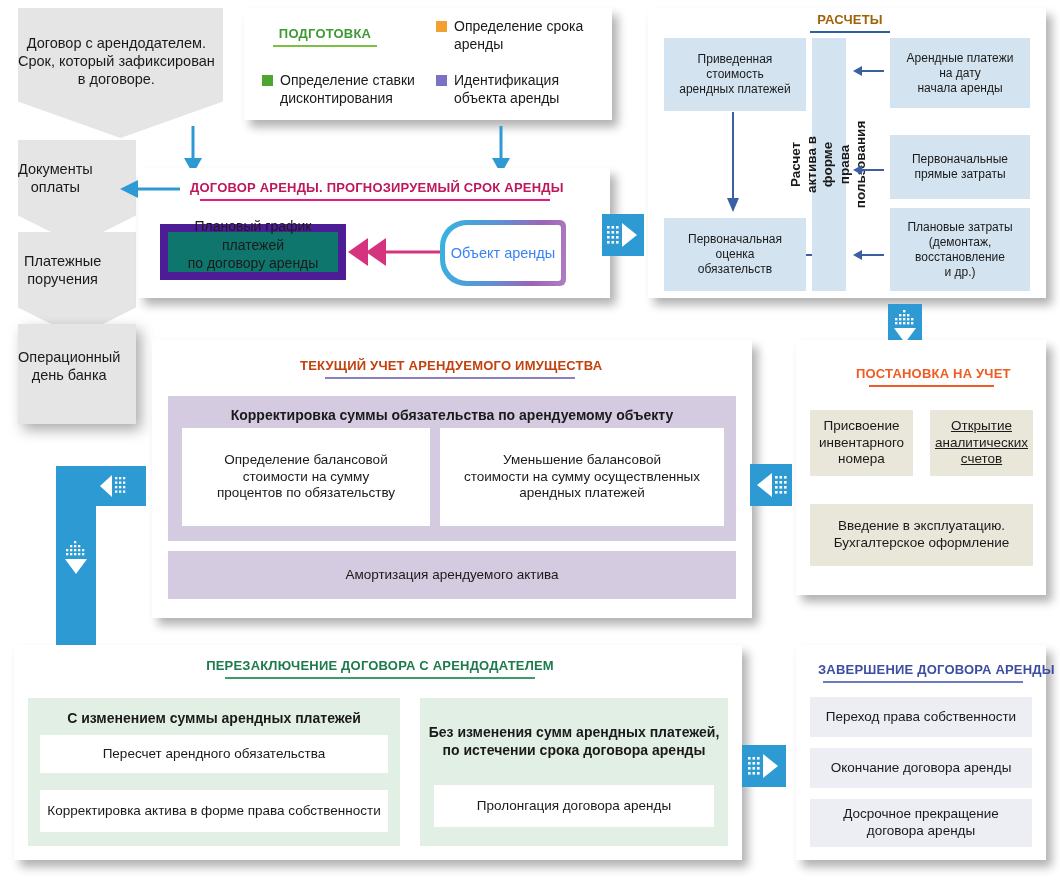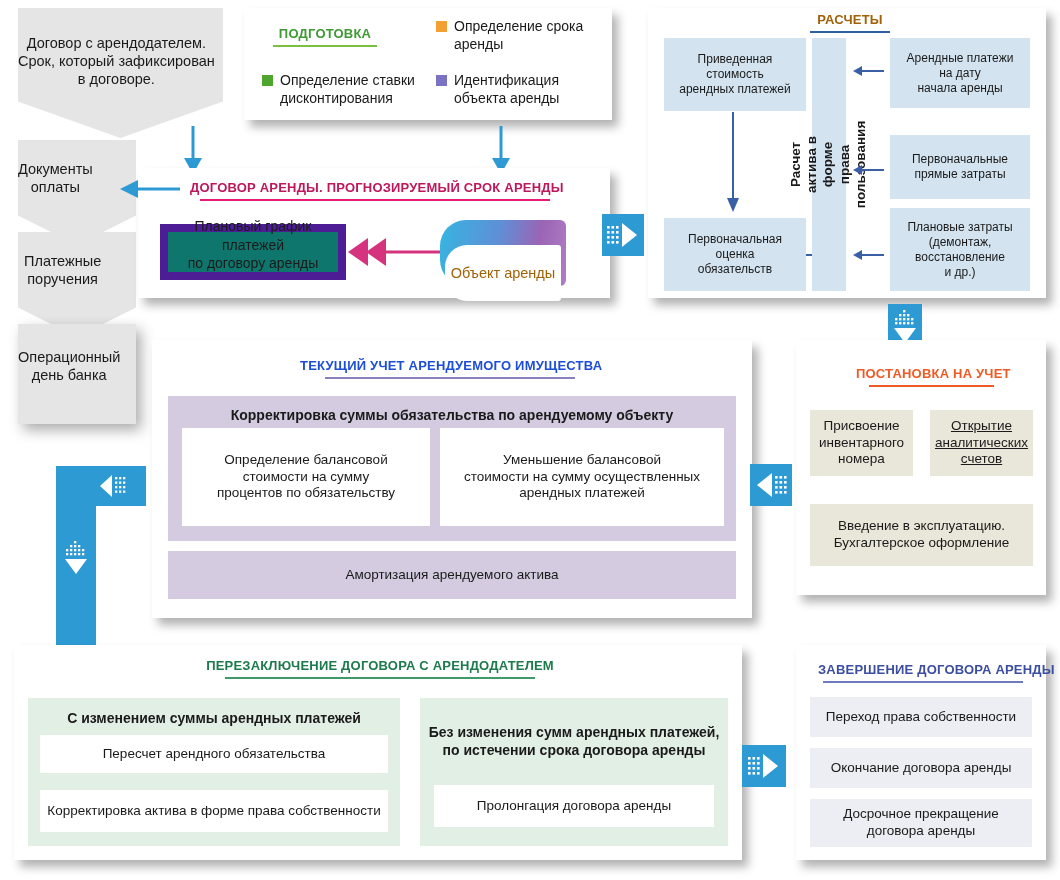--- a/index.html
+++ b/index.html
@@ -118,21 +118,21 @@
     border-radius:26px 6px 6px 26px;
     padding:5px;
     box-sizing:border-box;
     background:linear-gradient(100deg,#35b5e0 0%,#5f8fd6 45%,#9b64b5 75%,#b07ec4 100%);
   }
   .gradbox > div{
     width:100%;height:100%;
     background:#fff;
     border-radius:22px 3px 3px 22px;
     display:flex;align-items:center;justify-content:center;
-    font-size:14.5px;color:#a16207;font-weight:normal;margin-top:20px;
+    font-size:14.5px;color:#3b82f6;font-weight:normal;
   }
 </style>
 </head>
 <body>
 
 <div class="stage">
 
   <div class="chev" style="left:18px;top:8px;width:205px;height:130px;">
     <span style="white-space:pre-line;">Договор с арендодателем.
 Срок, который зафиксирован
@@ -336,21 +336,21 @@
           <rect x="15" y="13" width="2.4" height="2.4"></rect>
           <rect x="19" y="13" width="2.4" height="2.4"></rect>
         <polygon points="2,19 24,19 13,34"></polygon>
       </g>
     </svg>
   </div>
 
   <div class="panel" style="left:152px;top:340px;width:600px;height:278px;"></div>
 
   <div class="sect-title" style="left:300px;top:358px;width:300px;">
-    <span style="color:#1d4ed8;">ТЕКУЩИЙ УЧЕТ АРЕНДУЕМОГО ИМУЩЕСТВА</span>
+    <span style="color:#c2410c;">ТЕКУЩИЙ УЧЕТ АРЕНДУЕМОГО ИМУЩЕСТВА</span>
     <span class="ul" style="background:#8b7fbe;width:250px;"></span>
   </div>
 
   <div class="tile tile-lilac" style="left:168px;top:396px;width:568px;height:145px;align-items:flex-start;padding-top:11px;">
     <span class="bold" style="font-size:14px;">Корректировка суммы обязательства по арендуемому объекту</span>
   </div>
 
   <div class="tile tile-white" style="left:182px;top:428px;width:248px;height:98px;">
     <span style="white-space:pre-line;">Определение балансовой
 стоимости на сумму

